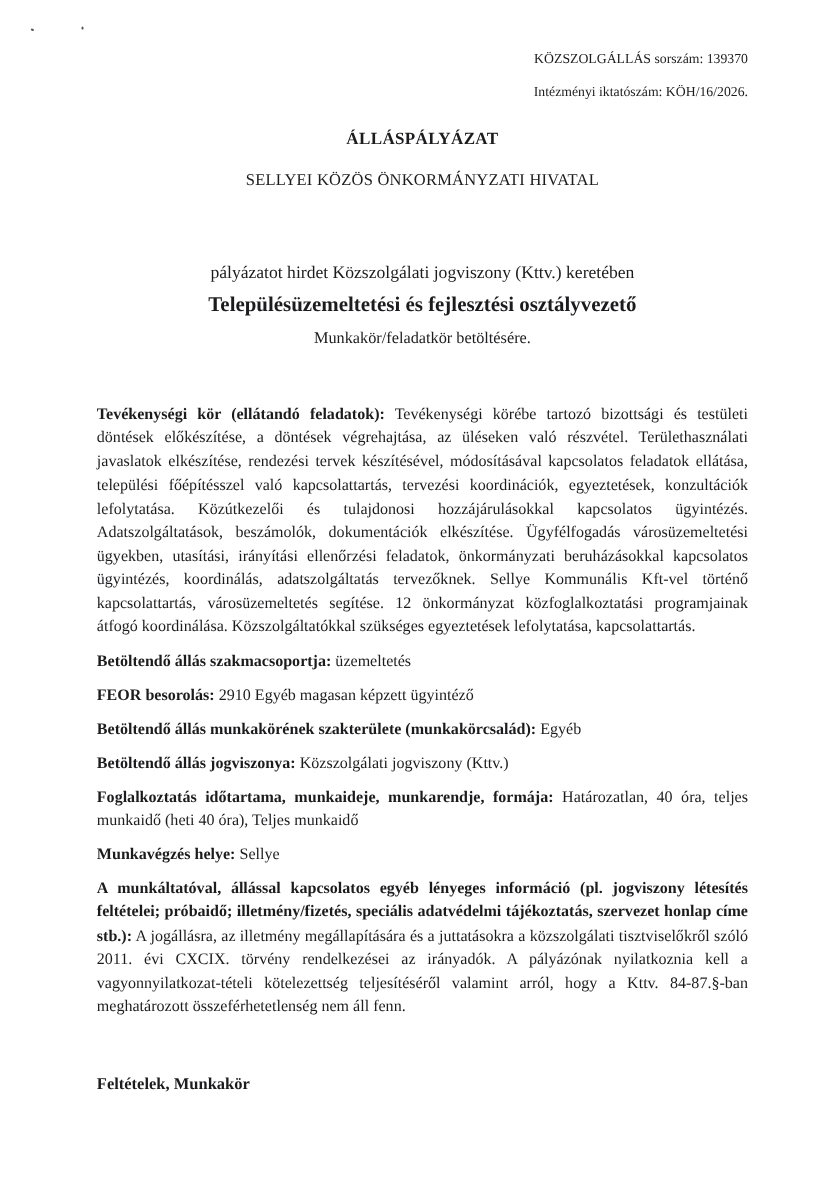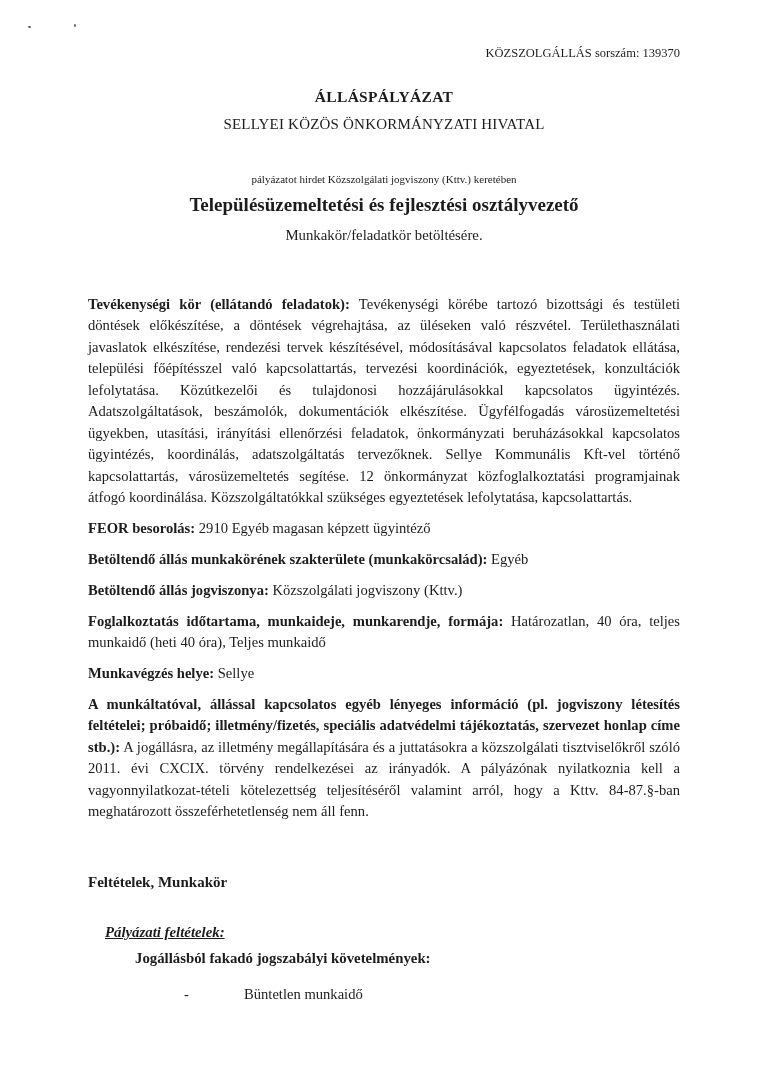--- a/index.html
+++ b/index.html
@@ -24,22 +24,22 @@
     text-align: right;
     padding-top: 46px;
     font-size: 12.5px;
     line-height: 1.2;
   }
   .doc-header .hline2 { margin-top: 15px; }
 
   
   .title-block { text-align: center; margin-top: 27px; }
   .t-heading { font-size: 15.5px; font-weight: bold; letter-spacing: 0.3px; }
-  .t-org     { font-size: 15px; margin-top: 10px; letter-spacing: 0.2px; }
-  .t-intro   { font-size: 11px; margin-top: 40px; }
+  .t-org     { font-size: 15px; margin-top: 20px; letter-spacing: 0.2px; }
+  .t-intro   { font-size: 16px; margin-top: 67px; }
   .t-position{ font-size: 19px; font-weight: bold; margin-top: 9px; }
   .t-subtitle{ font-size: 14.8px; margin-top: 11px; }
 
   
   .bodytext { font-size: 14.6px; line-height: 1.47; }
   .para { text-align: justify; margin: 0; }
   .activity { margin-top: 50px; }
   .field { margin: 0; margin-top: 9.5px; text-align: justify; }
   .field b, .para b { font-weight: bold; }
 
@@ -97,34 +97,36 @@
 
 <div class="page">
 
   <span class="speck speck1"></span>
   <span class="speck speck2"></span>
 
   <div class="content">
 
     <div class="doc-header">
       <div class="hline1">KÖZSZOLGÁLLÁS sorszám: 139370</div>
+      <div class="hline2">Intézményi iktatószám: KÖH/16/2026.</div>
     </div>
 
     <div class="title-block">
       <div class="t-heading">ÁLLÁSPÁLYÁZAT</div>
       <div class="t-org">SELLYEI KÖZÖS ÖNKORMÁNYZATI HIVATAL</div>
       <div class="t-intro">pályázatot hirdet Közszolgálati jogviszony (Kttv.) keretében</div>
       <div class="t-position">Településüzemeltetési és fejlesztési osztályvezető</div>
       <div class="t-subtitle">Munkakör/feladatkör betöltésére.</div>
     </div>
 
     <div class="bodytext">
 
       <p class="para activity"><b>Tevékenységi kör (ellátandó feladatok):</b><span> Tevékenységi körébe tartozó bizottsági és testületi döntések előkészítése, a döntések végrehajtása, az üléseken való részvétel. Területhasználati javaslatok elkészítése, rendezési tervek készítésével, módosításával kapcsolatos feladatok ellátása, települési főépítésszel való kapcsolattartás, tervezési koordinációk, egyeztetések, konzultációk lefolytatása. Közútkezelői és tulajdonosi hozzájárulásokkal kapcsolatos ügyintézés. Adatszolgáltatások, beszámolók, dokumentációk elkészítése. Ügyfélfogadás városüzemeltetési ügyekben, utasítási, irányítási ellenőrzési feladatok, önkormányzati beruházásokkal kapcsolatos ügyintézés, koordinálás, adatszolgáltatás tervezőknek. Sellye Kommunális Kft-vel történő kapcsolattartás, városüzemeltetés segítése. 12 önkormányzat közfoglalkoztatási programjainak átfogó koordinálása. Közszolgáltatókkal szükséges egyeztetések lefolytatása, kapcsolattartás.</span></p>
 
+      <p class="field"><b>Betöltendő állás szakmacsoportja:</b><span> üzemeltetés</span></p>
 
       <p class="field"><b>FEOR besorolás:</b><span> 2910 Egyéb magasan képzett ügyintéző</span></p>
 
       <p class="field"><b>Betöltendő állás munkakörének szakterülete (munkakörcsalád):</b><span> Egyéb</span></p>
 
       <p class="field"><b>Betöltendő állás jogviszonya:</b><span> Közszolgálati jogviszony (Kttv.)</span></p>
 
       <p class="field"><b>Foglalkoztatás időtartama, munkaideje, munkarendje, formája:</b><span> Határozatlan, 40 óra, teljes munkaidő (heti 40 óra), Teljes munkaidő</span></p>
 
       <p class="field"><b>Munkavégzés helye:</b><span> Sellye</span></p>

